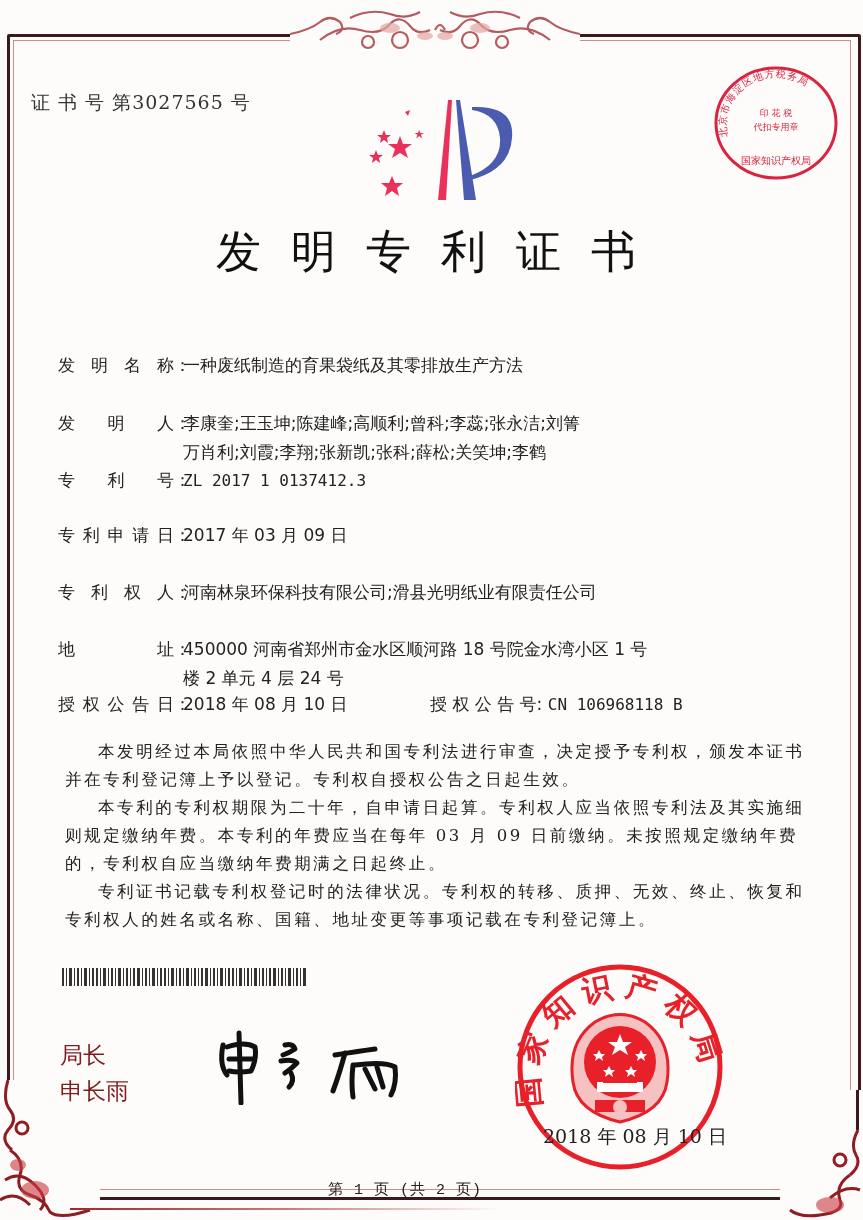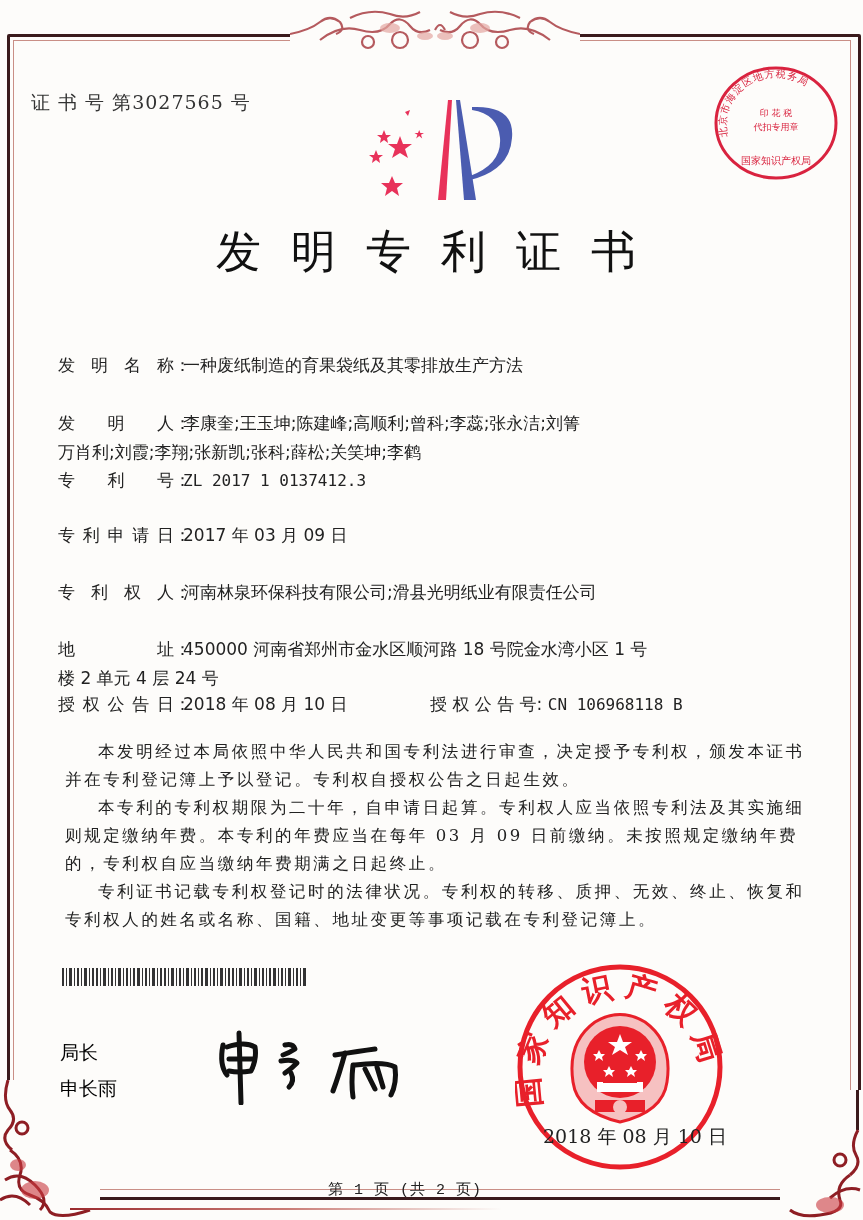--- a/index.html
+++ b/index.html
@@ -38,35 +38,35 @@
     font-family: "DejaVu Sans", "Liberation Sans", sans-serif;
     font-size: 45px; letter-spacing: 30px; color: #111; white-space: nowrap;
   }
 
   .field {
     position: absolute; left: 58px; font-size: 17px; color: #222; white-space: nowrap;
     font-family: "DejaVu Sans", "Liberation Sans", sans-serif;
   }
   .field .label { display: inline-block; width: 125px; letter-spacing: 0; }
   .field .value { display: inline; }
-  .field .value2 { display: block; margin-top: 6px; }
+  .field .value2 { display: block; margin-left: 125px; margin-top: 6px; }
   .label-spread { display: inline-flex; justify-content: space-between; width: 116px; }
   .label-colon { display: inline-block; width: 9px; }
 
   .body-text {
     position: absolute; left: 58px; width: 745px; font-size: 16.5px; line-height: 28px;
     color: #222; letter-spacing: 2.6px;
     font-family: "DejaVu Serif", "Liberation Serif", serif;
   }
   .body-text p { margin: 0; text-indent: 2em; }
 
   .barcode { position: absolute; left: 62px; top: 968px; width: 245px; height: 18px; }
 
   .sig-label {
-    position: absolute; left: 60px; font-size: 19px; color: #000000;
+    position: absolute; left: 60px; font-size: 23px; color: #7f1d1d;
     font-family: "DejaVu Sans", "Liberation Sans", sans-serif;
   }
   .signature { position: absolute; left: 215px; top: 1025px; width: 220px; height: 80px; }
 
   .seal { position: absolute; left: 515px; top: 962px; width: 210px; height: 210px; }
   .seal-date {
     position: absolute; left: 543px; top: 1124px; font-size: 19px; color: #222;
     font-family: "DejaVu Serif", "Liberation Serif", serif; white-space: nowrap;
   }
   .page-no {

